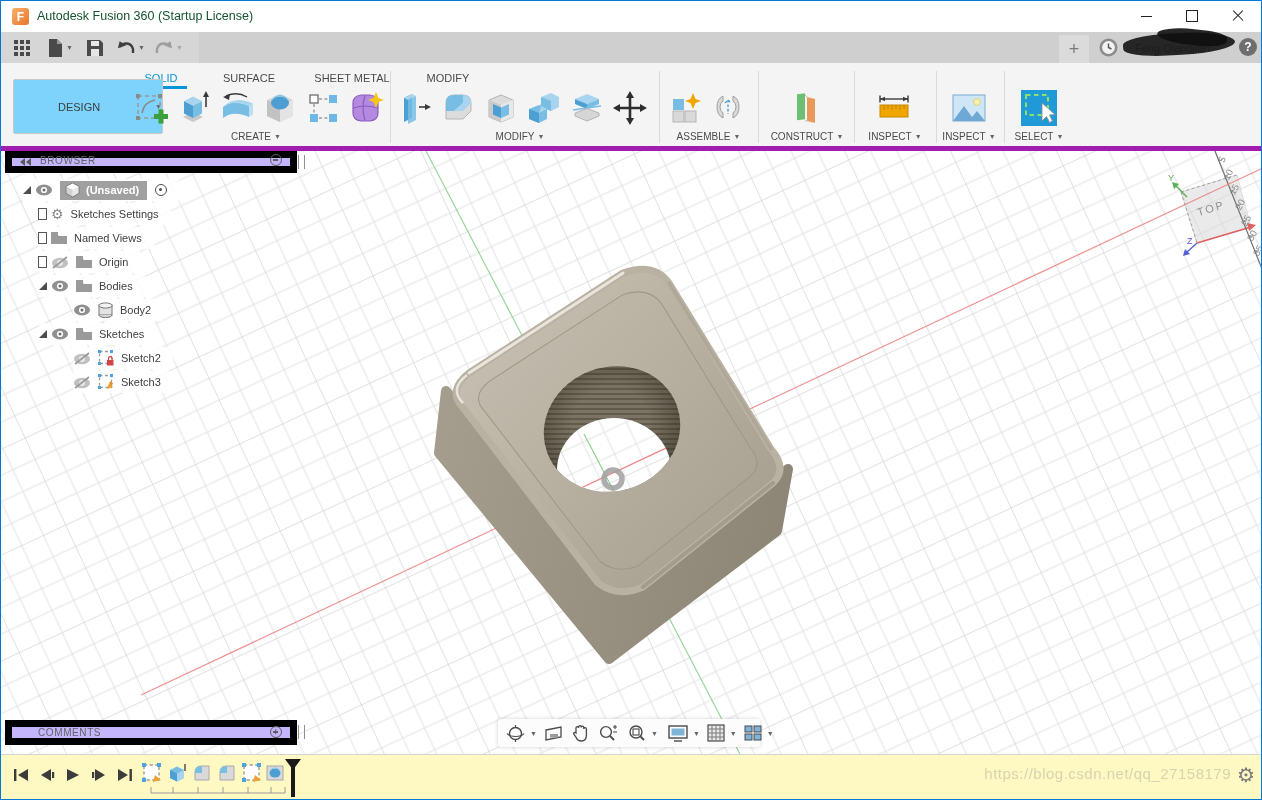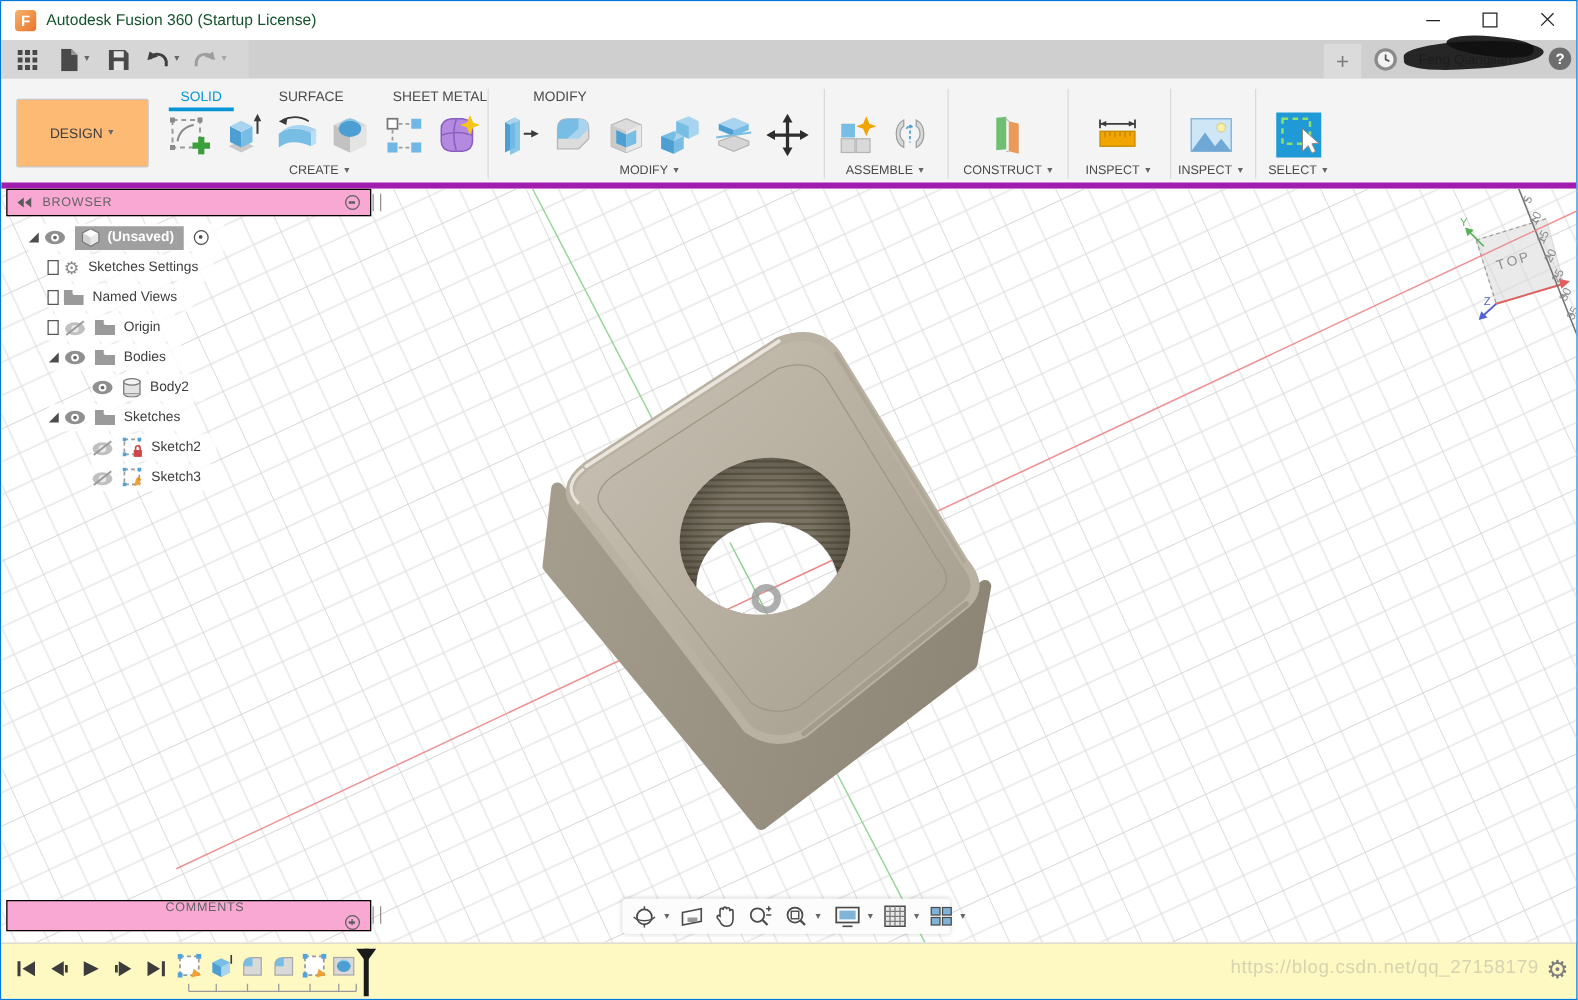--- a/index.html
+++ b/index.html
@@ -40,33 +40,33 @@
     border-radius:48% 60% 55% 45%;transform:rotate(-3deg);opacity:.92;}
   .scribble2{position:absolute;left:30px;top:-6px;width:70px;height:16px;background:#101010;
     border-radius:60% 40% 50% 55%;transform:rotate(6deg);opacity:.9;}
   .helpbtn{position:absolute;left:1238px;top:6px;width:18px;height:18px;border-radius:50%;background:#6e6e6e;
     color:#fff;font-size:12px;font-weight:bold;display:flex;align-items:center;justify-content:center;}
   
   .ribbon{position:absolute;left:0;top:62px;width:100%;height:88px;background:#f4f4f4;border-bottom:5px solid #a21caf;box-sizing:border-box;}
   .rtab{position:absolute;top:5px;height:20px;font-size:11px;color:#4a4a4a;display:flex;align-items:center;justify-content:center;}
   .rtab.active{color:#0696d7;}
   .tab-underline{position:absolute;top:23px;left:134px;width:52px;height:3px;background:#0696d7;}
-  .wsbox{position:absolute;left:12px;top:16px;width:104px;height:53px;background:#fdba74;border:1px solid #c8c8c8;
-    border-radius:2px;display:flex;align-items:center;justify-content:center;font-size:11px;color:#3d3d3d;}
+  .wsbox{position:absolute;left:12px;top:16px;width:104px;height:53px;background:#7dd3fc;border:1px solid #c8c8c8;
+    border-radius:2px;display:flex;align-items:center;justify-content:space-between;font-size:11px;color:#3d3d3d;padding-left:44px;}
   .rgroup{position:absolute;top:24px;height:42px;display:flex;}
   .rbtn{width:43px;height:42px;display:flex;align-items:center;justify-content:center;}
   .glabel{position:absolute;top:66px;height:14px;font-size:10px;color:#4a4a4a;display:flex;align-items:center;justify-content:center;white-space:nowrap;}
   .gsep{position:absolute;top:8px;width:1px;height:72px;background:#dadada;}
   
   .canvas{position:absolute;left:0;top:150px;width:1262px;height:603px;background:#fff;overflow:hidden;}
   
-  .panelhead{position:absolute;height:22px;background:#f9a8d4;border:1px solid #000000;box-sizing:border-box;
-    display:flex;align-items:center;}
+  .panelhead{position:absolute;height:22px;background:#c4b5fd;border:7px solid #000000;box-sizing:border-box;
+    display:flex;align-items:flex-end;}
   .bhead{left:4px;top:150px;width:292px;}
-  .chead{left:4px;top:719px;width:292px;flex-direction:column;}
+  .chead{left:4px;top:719px;width:292px;}
   .ptitle{font-size:10px;color:#636363;letter-spacing:.6px;}
   .collapse-ic{display:flex;margin:0 8px 0 8px;}
   .tri-l{width:0;height:0;border-top:4px solid transparent;border-bottom:4px solid transparent;border-right:5px solid #5a5a5a;margin-right:1px;}
   .circbtn{margin-left:auto;margin-right:8px;width:12px;height:12px;border-radius:50%;border:1.4px solid #5f5f5f;
     position:relative;box-sizing:border-box;}
   .circbtn i{position:absolute;left:2px;top:4.2px;width:5px;height:1.4px;background:#5f5f5f;}
   .circbtn.plus i:last-child{transform:rotate(90deg);}
   .grip{position:absolute;width:5px;height:14px;border-left:1.6px solid #8f8f8f;border-right:1.6px solid #8f8f8f;}
   
   .brow{position:absolute;height:22px;display:inline-flex;align-items:center;background:rgba(255,255,255,.82);

